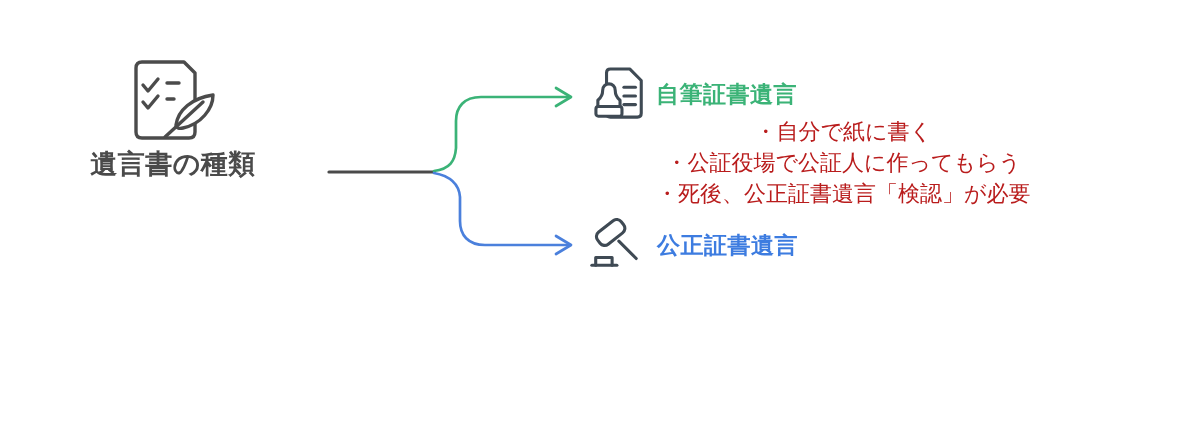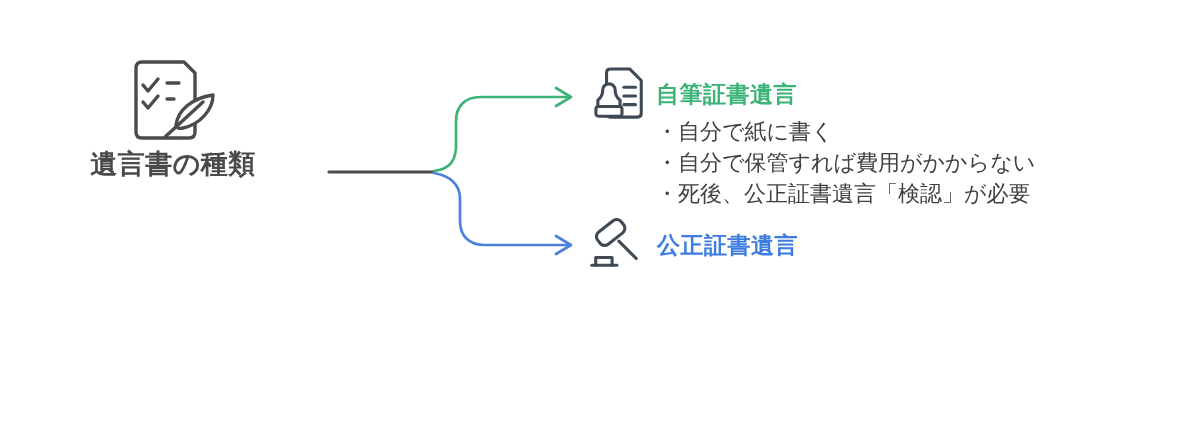--- a/index.html
+++ b/index.html
@@ -24,36 +24,36 @@
     position: absolute; left: 63px; top: 58px; width: 220px;
     display: flex; flex-direction: column; align-items: center;
   }
   .root-node .icon { width: 88px; height: 88px; }
   .root-label {
     margin-top: 0;
     font-size: 27px; font-weight: 700; color: #4a4a4a;
     letter-spacing: 0.5px; white-space: nowrap;
   }
   
-  .branch { position: absolute; }
+  .branch { position: absolute; text-align: center; }
   .branch-holograph { left: 594px; top: 66px; }
   .branch-notarized { left: 588px; top: 218px; }
   .branch-head { display: flex; align-items: center; }
   .branch-holograph .branch-head { gap: 8px; height: 56px; }
   .branch-notarized .branch-head { gap: 15px; height: 54px; }
   .branch-head .icon { flex: 0 0 auto; }
   .branch-title {
     font-size: 23px; font-weight: 700; white-space: nowrap;
     letter-spacing: 0.5px;
   }
   .branch-holograph .branch-title { color: #3bb377; }
   .branch-notarized .branch-title { color: #3d7ce0; }
   ul.bullets { list-style: none; }
   ul.bullets li {
-    font-size: 22px; line-height: 31px; color: #404040;
+    font-size: 22px; line-height: 31px; color: #b91c1c;
     white-space: nowrap;
   }
   .branch-holograph ul.bullets { margin-top: -6px; padding-left: 62px; }
   .branch-notarized ul.bullets { margin-top: -11px; padding-left: 68px; }
 </style>
 </head>
 <body>
 
 <div class="canvas">
 
@@ -89,21 +89,21 @@
           <path d="M31 31 h12"></path>
           <path d="M31 40 h12"></path>
           <path d="M9 25 a6.5 6.5 0 1 1 13 0 c0 5 2 8 5 10.5 v6.5 H4 v-6.5 c3 -2.5 5 -5.5 5 -10.5 z" fill="#ffffff"></path>
           <rect x="2" y="42" width="27" height="10" rx="2.5" fill="#ffffff"></rect>
         </g>
       </svg>
       <h2 class="branch-title">自筆証書遺言</h2>
     </div>
     <ul class="bullets">
       <li>・自分で紙に書く</li>
-      <li>・自分で保管すれば費用がかからない</li>
+      <li>・公証役場で公証人に作ってもらう</li>
       <li>・死後、公正証書遺言「検認」が必要</li>
     </ul>
   </section>
 
   <section class="branch branch-notarized">
     <div class="branch-head">
       <svg class="icon" width="54" height="54" viewBox="0 0 56 56" aria-hidden="true">
         <g fill="none" stroke="#3f4a54" stroke-width="3.2" stroke-linecap="round" stroke-linejoin="round">
           <rect x="8" y="7" width="31" height="16" rx="6" transform="rotate(-38 23.5 15)"></rect>
           <path d="M32 24 L50 42"></path>

